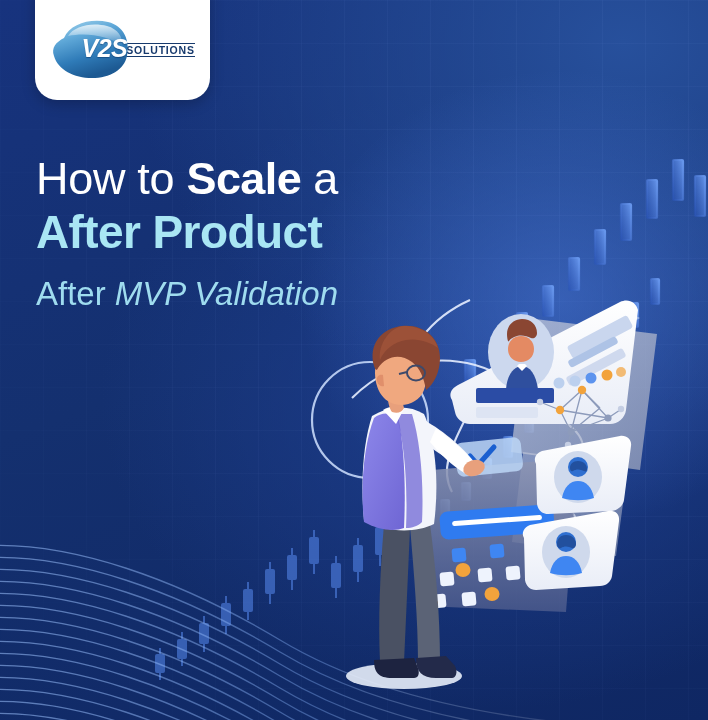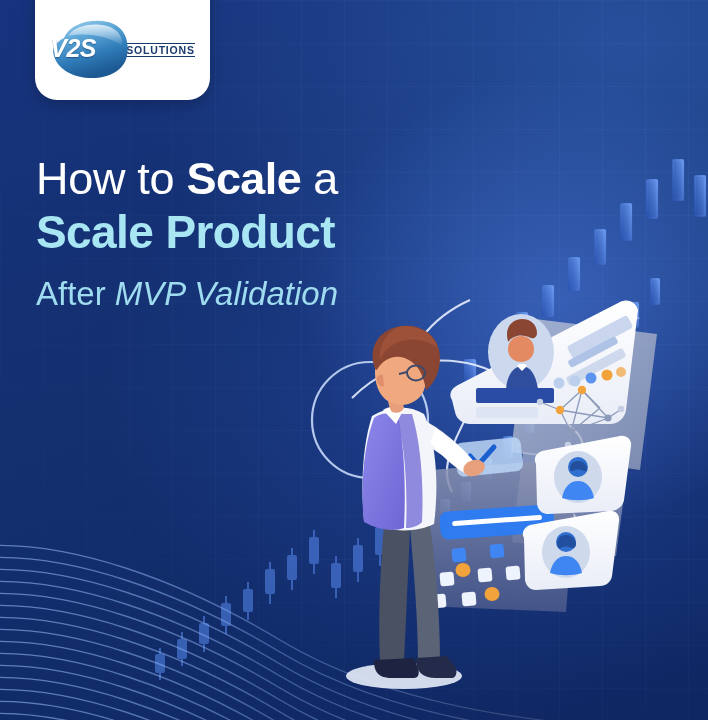--- a/index.html
+++ b/index.html
@@ -43,21 +43,21 @@
     padding-top:14px;
     z-index:7;
   }
   .logo-inner{ display:flex; align-items:center; gap:2px; }
 
   .blob{ position:relative; width:80px; height:62px; flex:none; }
   .blob svg{ width:80px; height:62px; display:block; }
   .blob-text{
     position:absolute; left:0; right:3px; top:50%;
     transform:translateY(-52%);
-    text-align:left;
+    text-align:right;
     font-family:"Liberation Sans", sans-serif;
     font-weight:bold; font-style:italic;
     font-size:25px; color:#ffffff; letter-spacing:-.5px;
     text-shadow:0 1px 1px rgba(0,40,90,.45);
   }
   .logo-words{ margin-left:-6px; line-height:1; }
   .logo-tech{
     font-family:"Liberation Sans", sans-serif;
     font-weight:bold; font-size:27px; color:#173a6d;
     letter-spacing:1.5px;
@@ -481,20 +481,20 @@
         <div class="logo-sol">SOLUTIONS</div>
       </div>
     </div>
   </div>
 
   <div class="headline">
     <div class="hl-line hl1">
       <span class="w-reg">How to </span><span class="w-bold">Scale</span><span class="w-reg"> a</span>
     </div>
     <div class="hl-line hl2">
-      <span class="c-bold">Scale Product</span>
+      <span class="c-bold">After Product</span>
     </div>
     <div class="hl-line hl3">
       <span class="c-reg">After </span><span class="c-ital">MVP Validation</span>
     </div>
   </div>
 
 </div>
 
 </body></html>

